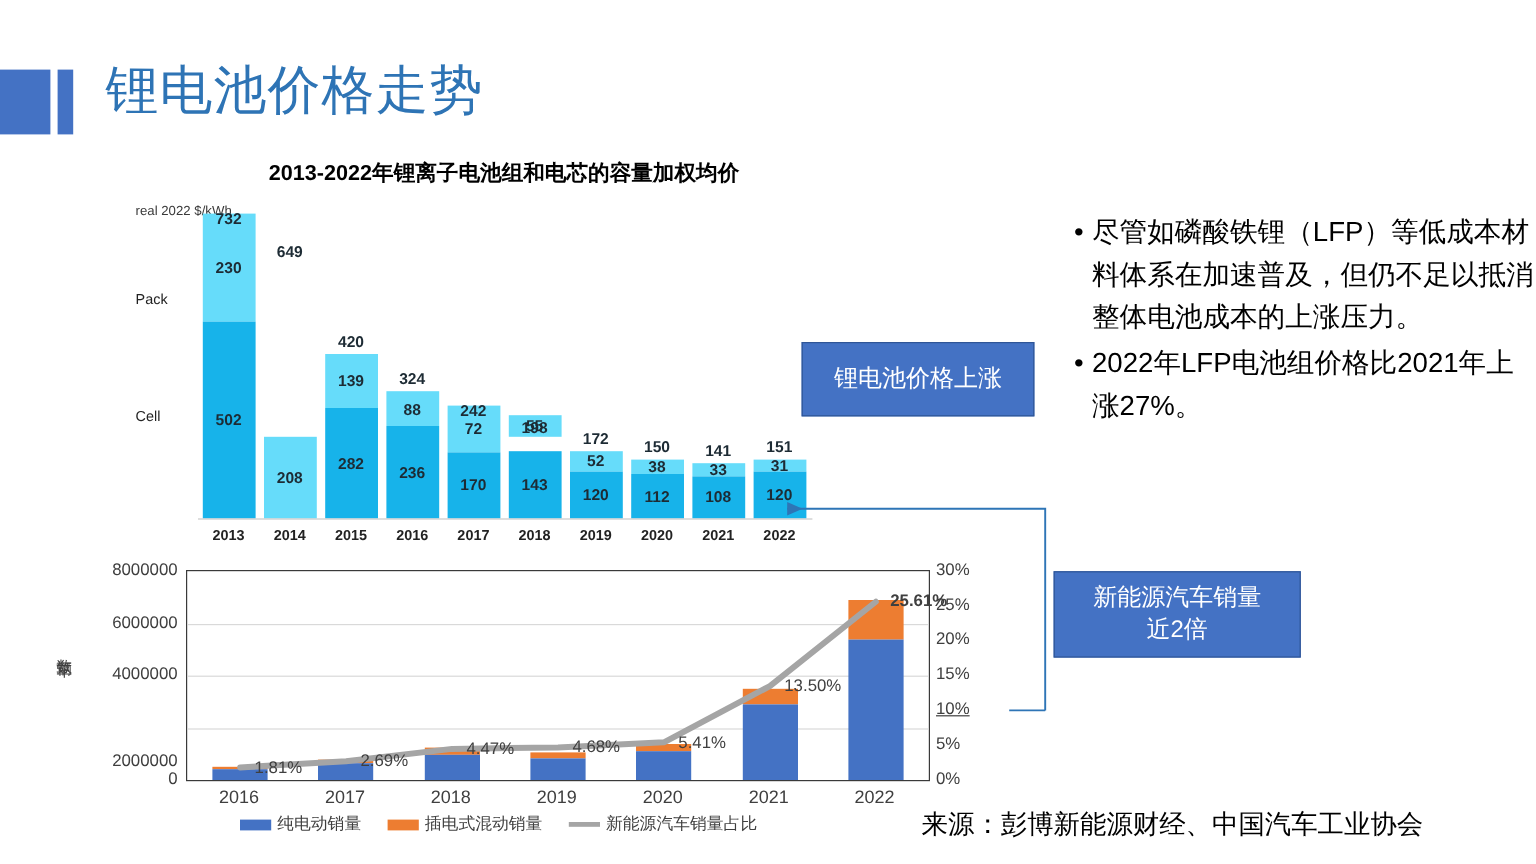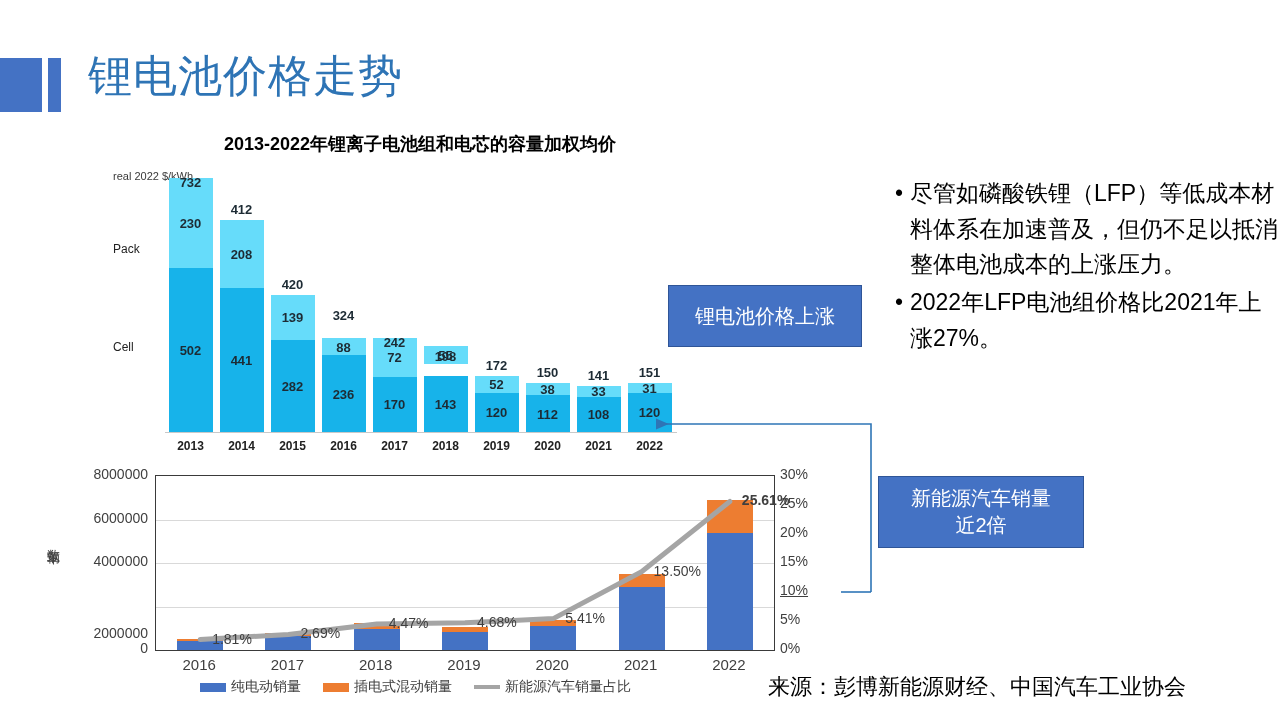--- a/index.html
+++ b/index.html
@@ -249,30 +249,29 @@
   <div class="cat-label cat-pack">Pack</div>
   <div class="cat-label cat-cell">Cell</div>
   <div class="bars-area" id="top-bars">
       <div class="bar-col" style="left: 3.5px;">
         <div class="seg seg-pack" style="height: 90px;"><span>230</span></div>
         <div class="seg seg-cell" style="height: 163.811px;"><span>502</span></div>
         <div class="bar-total" style="bottom: 241.863px;">732</div>
       </div>
       <div class="bar-col" style="left: 54.5px;">
         <div class="seg seg-pack" style="height: 67.8737px;"><span>208</span></div>
-        <div class="seg seg-cell" style="height: 143.905px;"><span>441</span></div>
-        <div class="bar-total" style="bottom: 214.779px;">412</div>
+        <div class="bar-total" style="bottom: 214.779px;">649</div>
       </div>
       <div class="bar-col" style="left: 105.5px;">
         <div class="seg seg-pack" style="height: 45.3579px;"><span>139</span></div>
         <div class="seg seg-cell" style="height: 92.0211px;"><span>282</span></div>
         <div class="bar-total" style="bottom: 140.379px;">420</div>
       </div>
       <div class="bar-col" style="left: 156.5px;">
-        <div class="seg seg-pack" style="height: 17px;"><span>88</span></div>
+        <div class="seg seg-pack" style="height: 29px;"><span>88</span></div>
         <div class="seg seg-cell" style="height: 77.0105px;"><span>236</span></div>
         <div class="bar-total" style="bottom: 108.726px;">324</div>
       </div>
       <div class="bar-col" style="left: 207.5px;">
         <div class="seg seg-pack" style="height: 39px;"><span>72</span></div>
         <div class="seg seg-cell" style="height: 55.4737px;"><span>170</span></div>
         <div class="bar-total" style="bottom: 81.9684px;">242</div>
       </div>
       <div class="bar-col" style="left: 258.5px;">
         <div class="seg seg-pack" style="height: 17.9474px;"><span>55</span></div>

